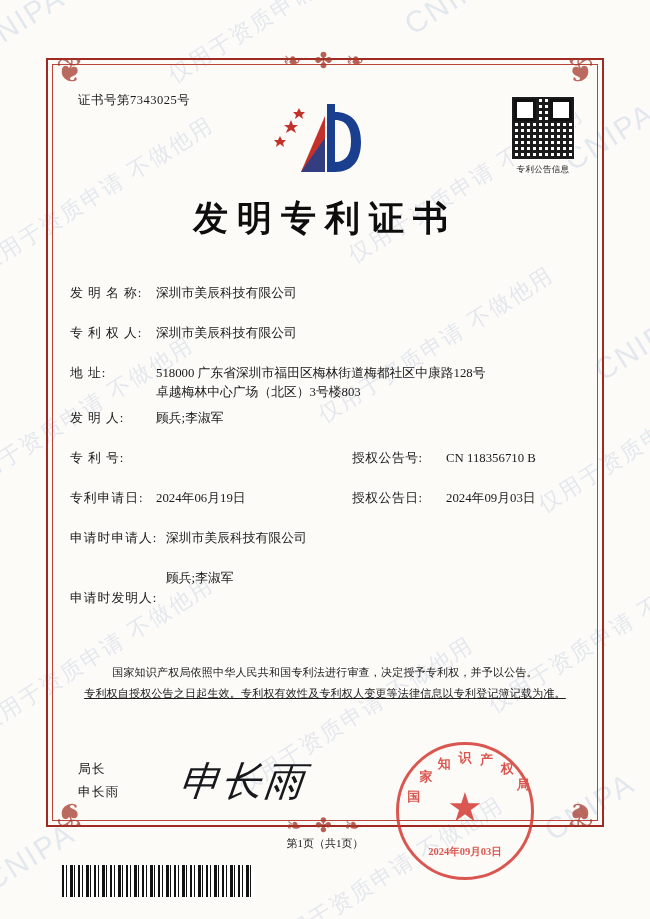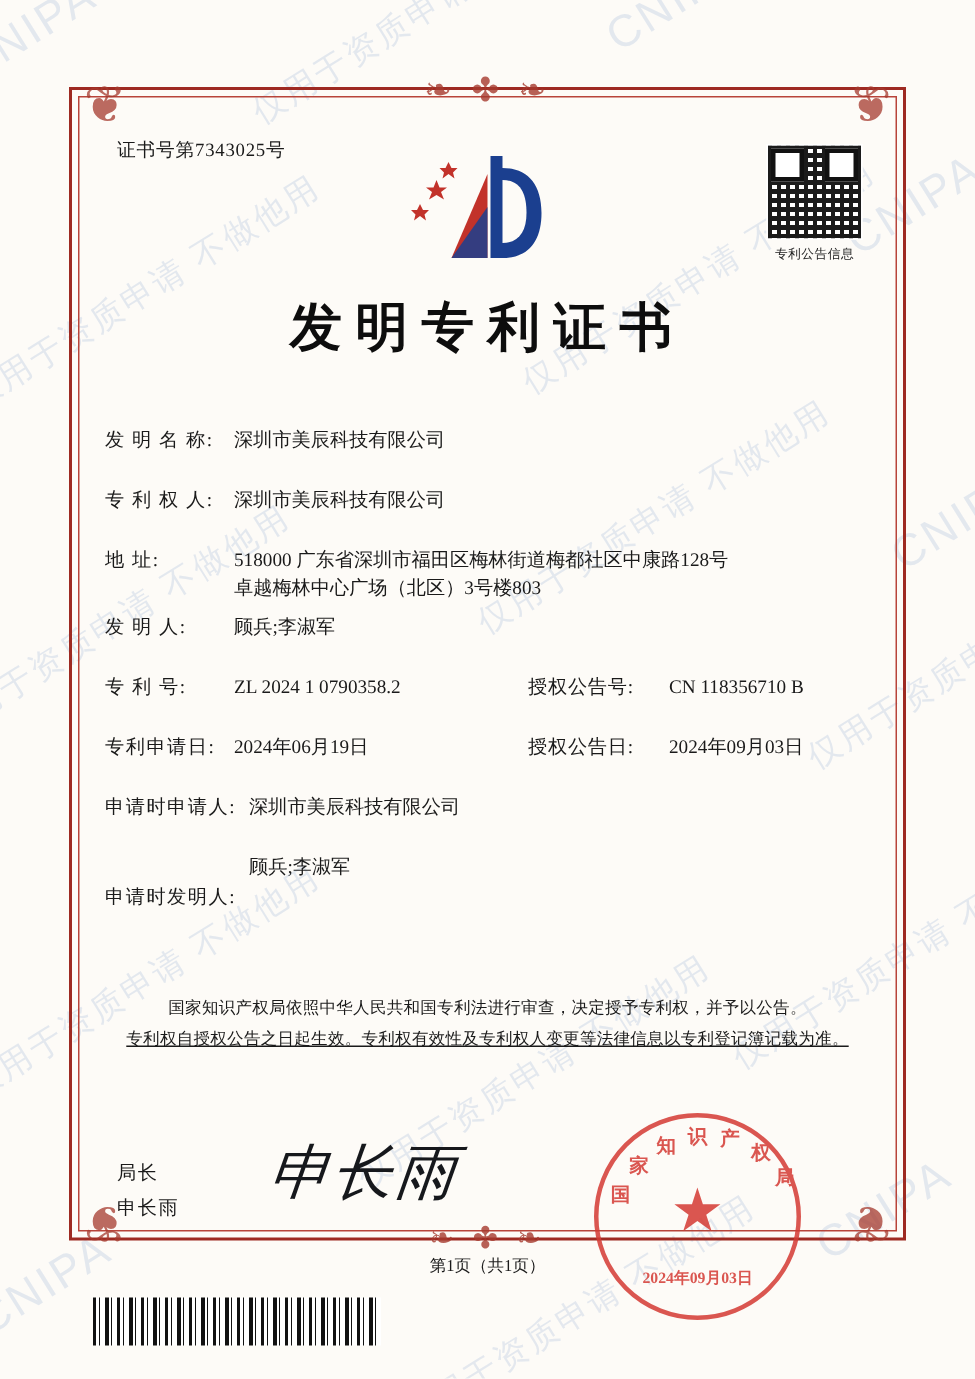--- a/index.html
+++ b/index.html
@@ -214,21 +214,21 @@
     margin-top: 44px;
     position: relative;
     height: 130px;
   }
   .sign-labels {
     font-size: 12.8px;
     line-height: 1.75;
     letter-spacing: 1px;
     position: absolute;
     left: 8px;
-    top: 23px;
+    top: 10px;
   }
   .signature {
     position: absolute;
     left: 110px;
     top: 6px;
     font-size: 40px;
     color: #16181c;
     font-family: "Liberation Serif", "DejaVu Serif", serif;
     font-style: italic;
     letter-spacing: 2px;
@@ -377,21 +377,20 @@
       </div>
 
       <div class="row">
         <div class="lbl">发  明  人:</div>
         <div class="val">顾兵;李淑军</div>
       </div>
 
       <div class="two-col">
         <div class="col-a">
           <div class="lbl">专 利 号:</div>
-          <div class="val">ZL 2024 1 0790358.2</div>
         </div>
         <div class="col-b">
           <div class="lbl-b">授权公告号:</div>
           <div class="val">CN 118356710 B</div>
         </div>
       </div>
 
       <div class="two-col">
         <div class="col-a">
           <div class="lbl">专利申请日:</div>

